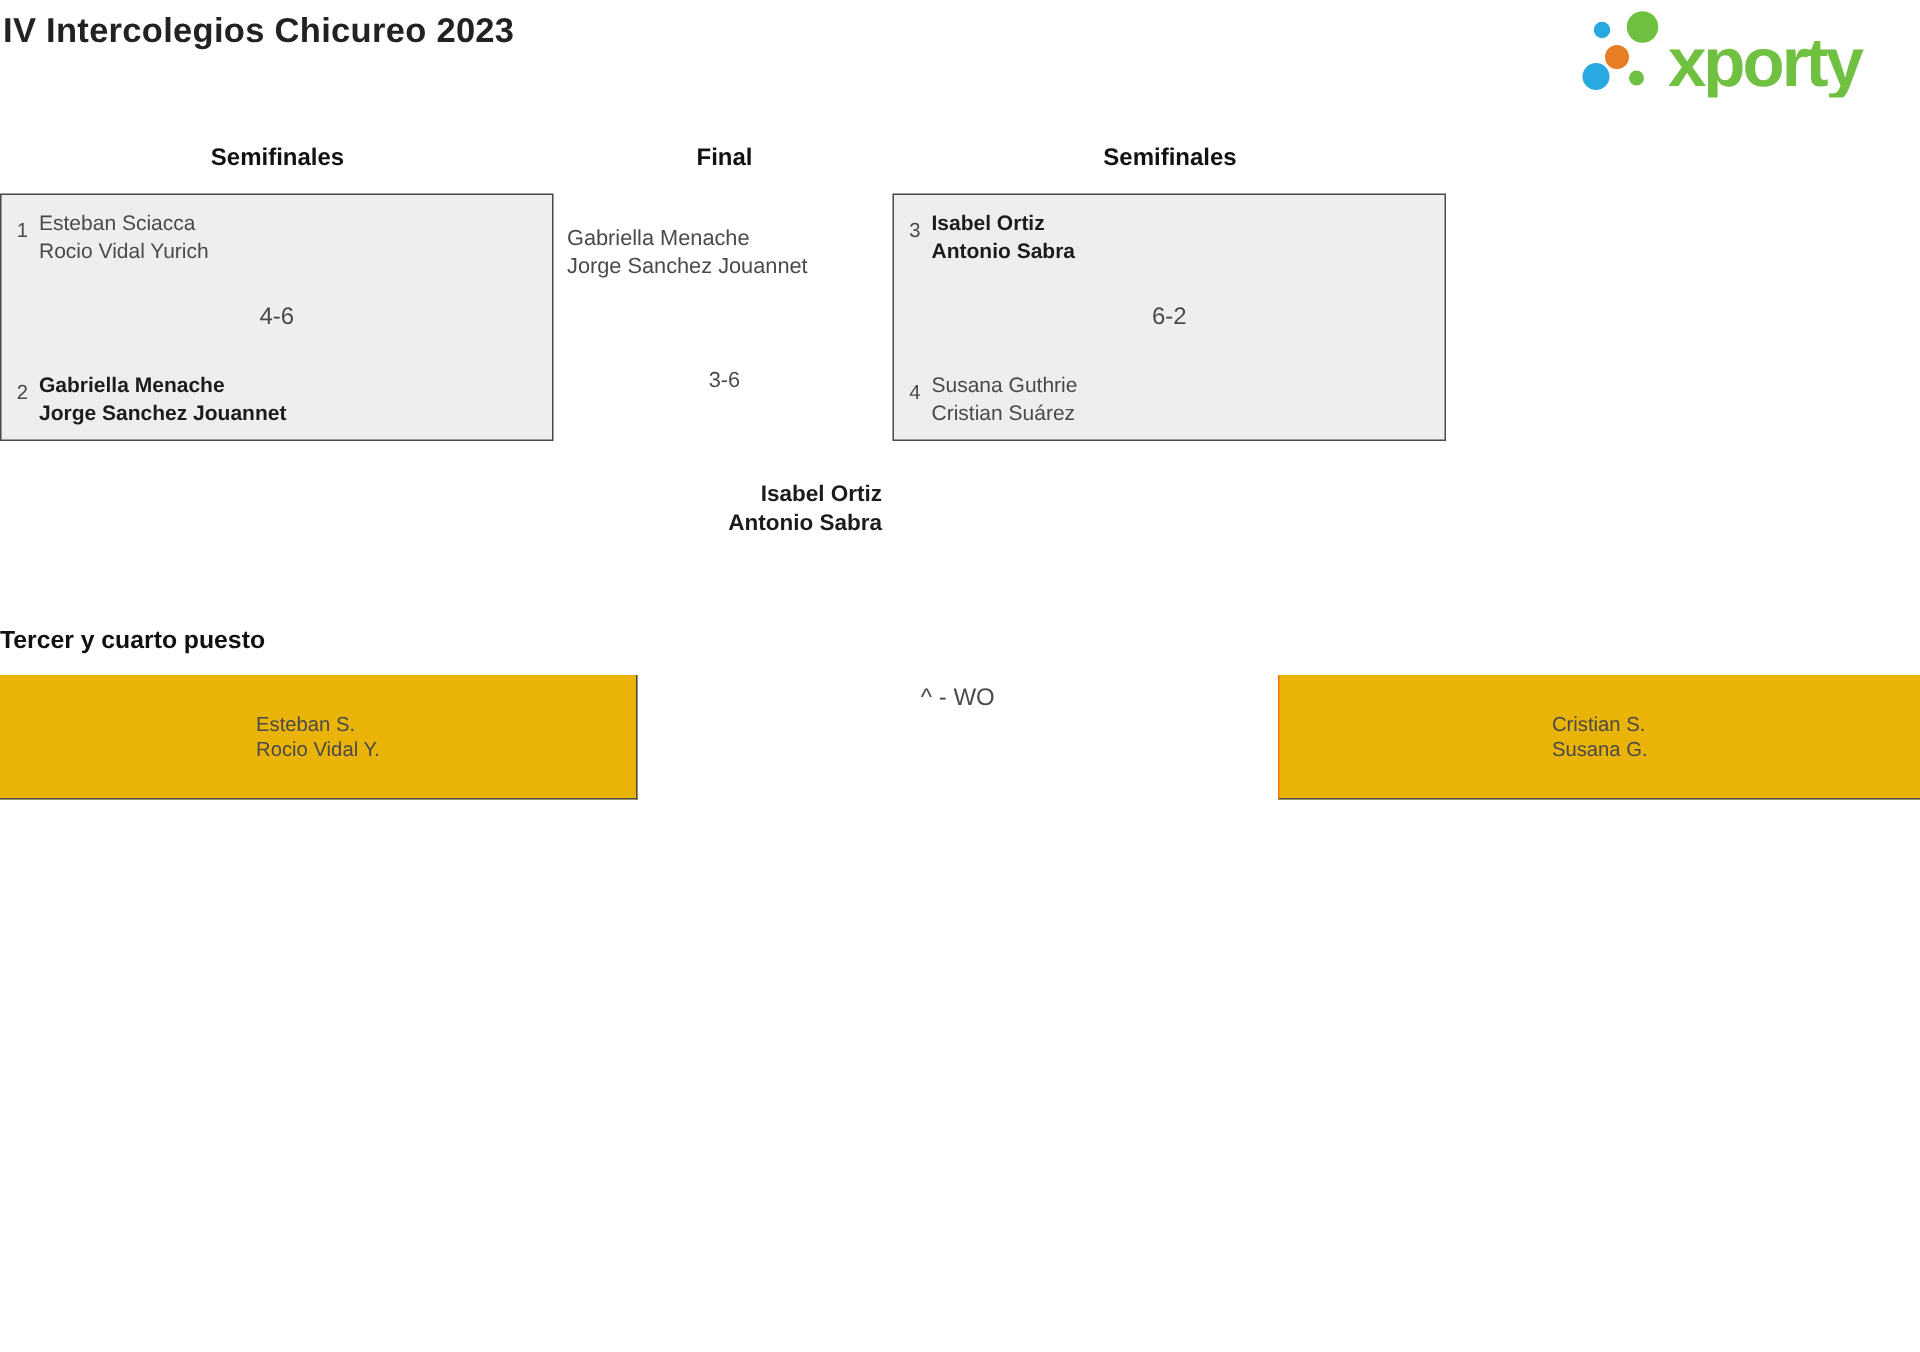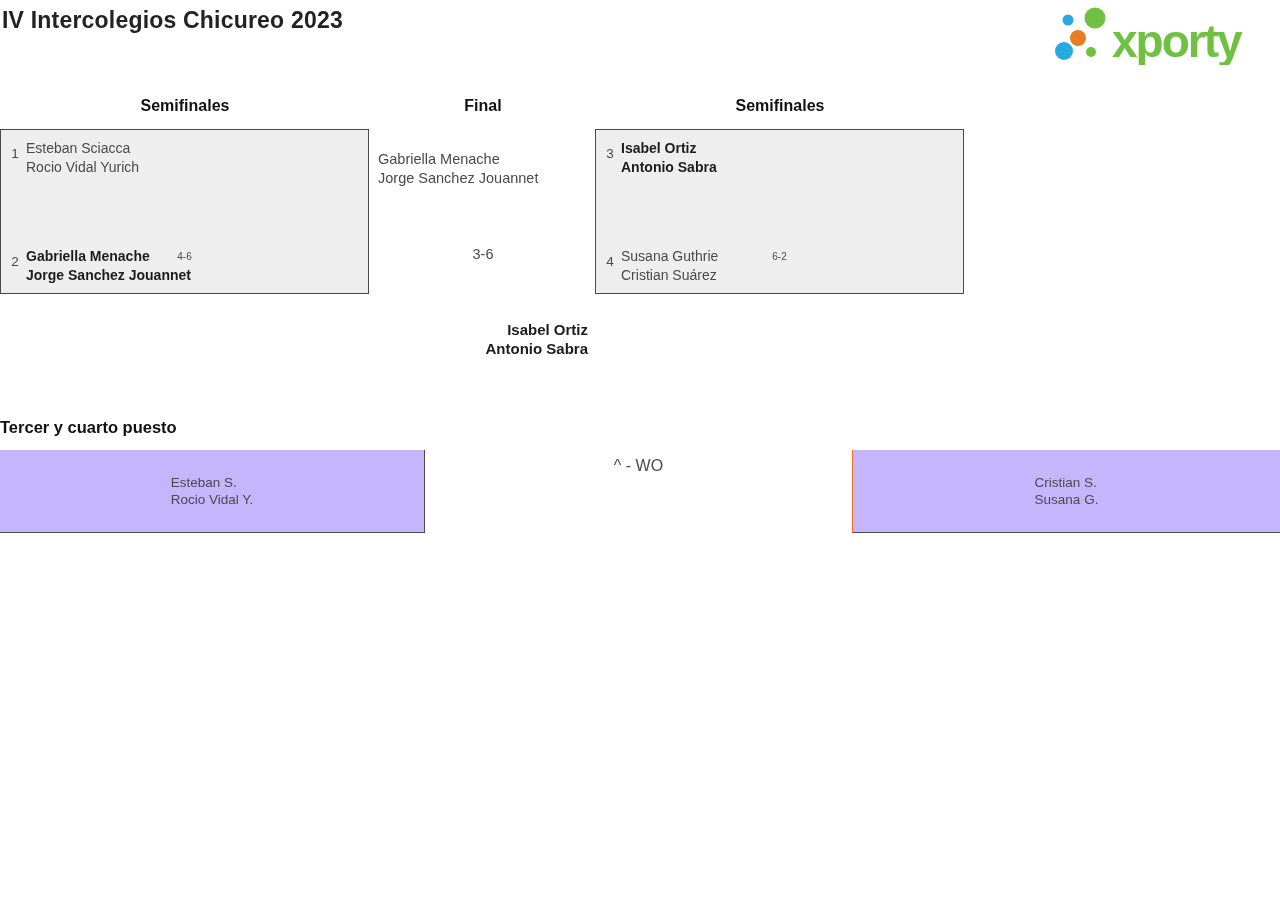--- a/index.html
+++ b/index.html
@@ -51,21 +51,21 @@
   .team {
     position: absolute; left: 25px; right: 8px;
     font-size: 14px; line-height: 19px; color: #4a4a4a;
   }
   .team.top    { top: 9px; }
   .team.bottom { top: 117px; }
   .team.winner { font-weight: 700; color: #1c1c1c; }
 
   .box-score {
     position: absolute; left: 0; right: 0; top: 73px;
-    text-align: center; font-size: 10px; color: #4a4a4a; margin-top: 48px;
+    text-align: center; font-size: 16px; color: #4a4a4a;
   }
 
   
   .final-team {
     left: 378px; top: 150px; width: 210px;
     font-size: 14.5px; line-height: 19px; color: #4a4a4a;
   }
   .final-score {
     left: 378px; top: 246px; width: 210px;
     text-align: center; font-size: 14.5px; color: #4a4a4a;
@@ -74,21 +74,21 @@
     left: 378px; top: 320px; width: 210px;
     text-align: right; font-size: 15px; line-height: 19px;
     font-weight: 700; color: #1c1c1c;
   }
 
   
   .third-heading {
     left: 0; top: 418px;
     font-size: 16.5px; font-weight: 700; color: #111;
   }
-  .tp-box { top: 450px; height: 82px; background: #c4b5fd; }
+  .tp-box { top: 450px; height: 82px; background: #eab308; }
   .tp-box.left {
     left: 0; width: 424px;
     border-right: 1px solid #4a4a4a; border-bottom: 1px solid #4a4a4a;
   }
   .tp-box.right {
     left: 852px; width: 427px;
     border-left: 1px solid #f97316; border-bottom: 1px solid #4a4a4a;
   }
   .tp-team {
     width: fit-content; margin: 24px auto 0;

